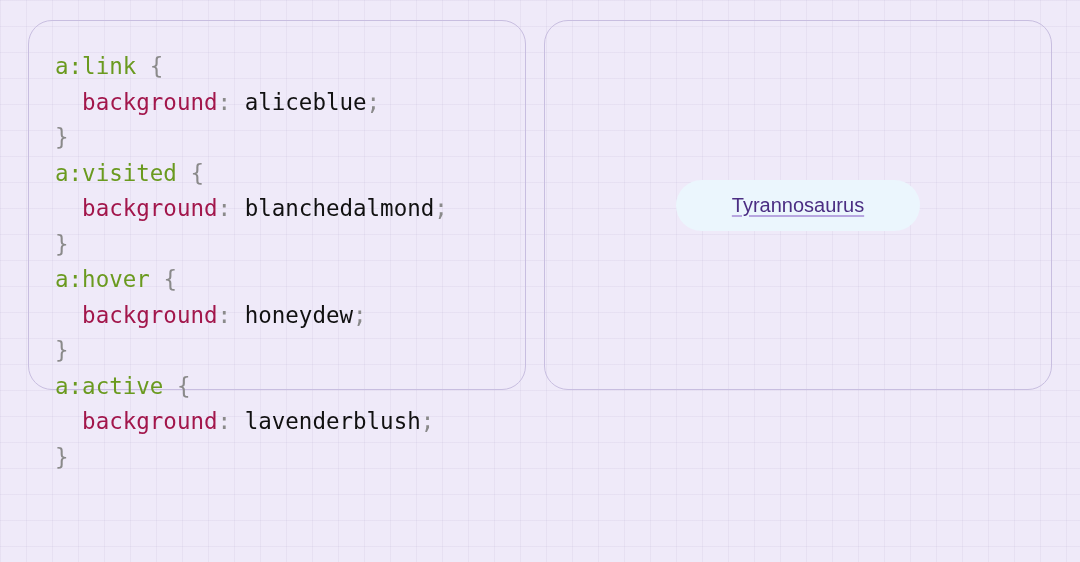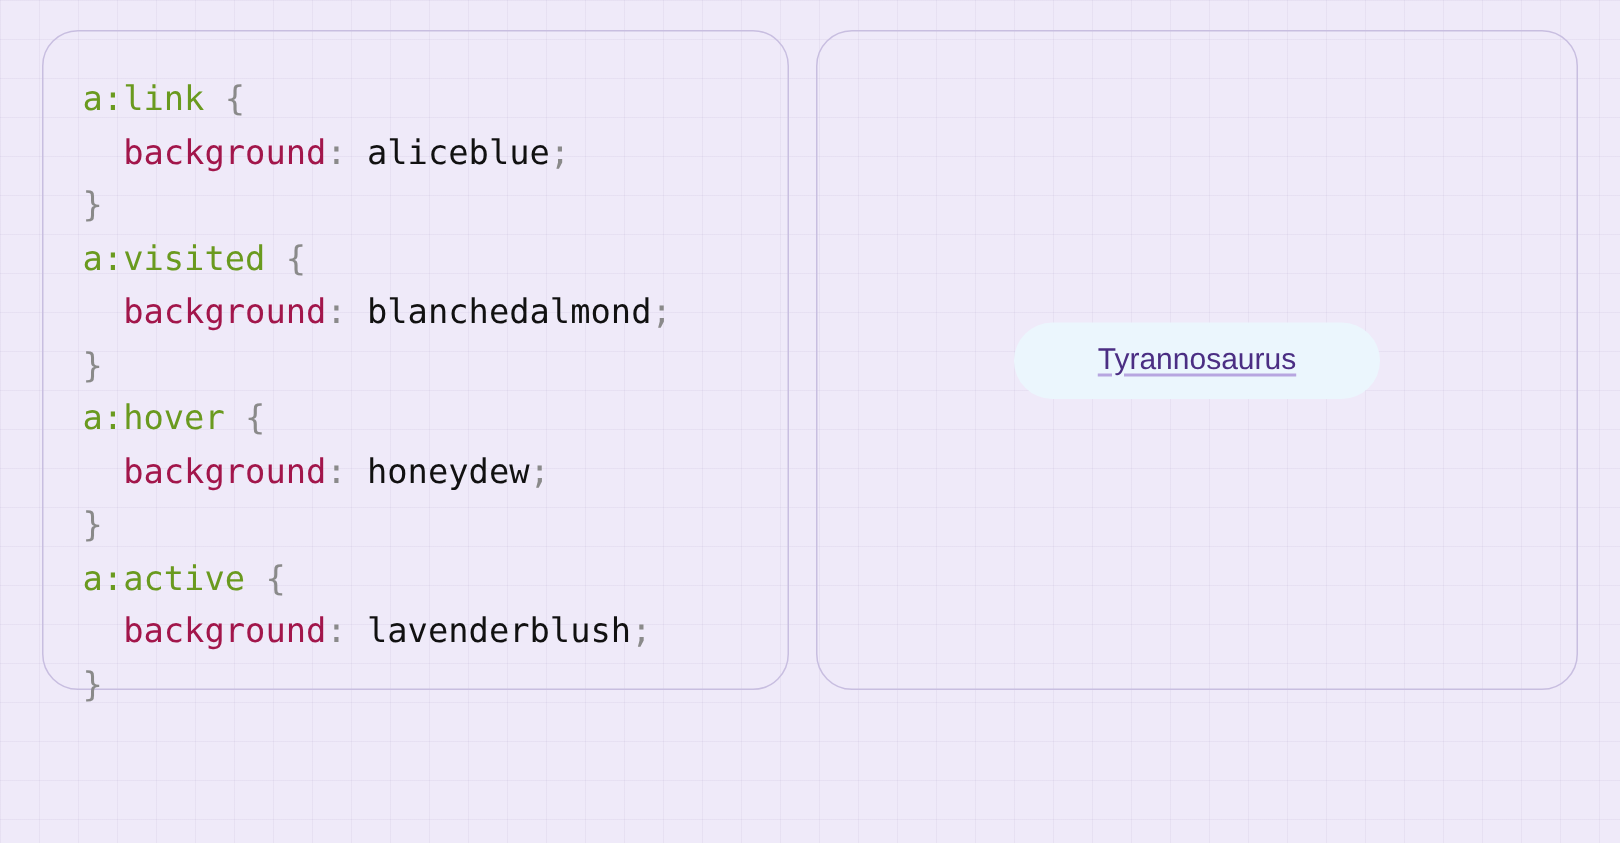--- a/index.html
+++ b/index.html
@@ -12,21 +12,21 @@
         linear-gradient(90deg, rgba(200,190,220,0.22) 1px, transparent 1px);
       background-size: 26px 26px;
       padding: 20px 28px;
       font-family: ui-monospace, "SF Mono", "Menlo", "Consolas", monospace;
       display: flex;
       gap: 18px;
     }
     .panel {
       border: 1.5px solid #c8bee0;
       border-radius: 24px;
-      height: 440px;
+      height: 370px;
       background: rgba(255,255,255,0.02);
     }
     .panel.code-panel {
       flex: 0 0 498px;
       padding: 28px 26px;
     }
     .panel.preview-panel {
       flex: 1;
       display: flex;
       align-items: center;

